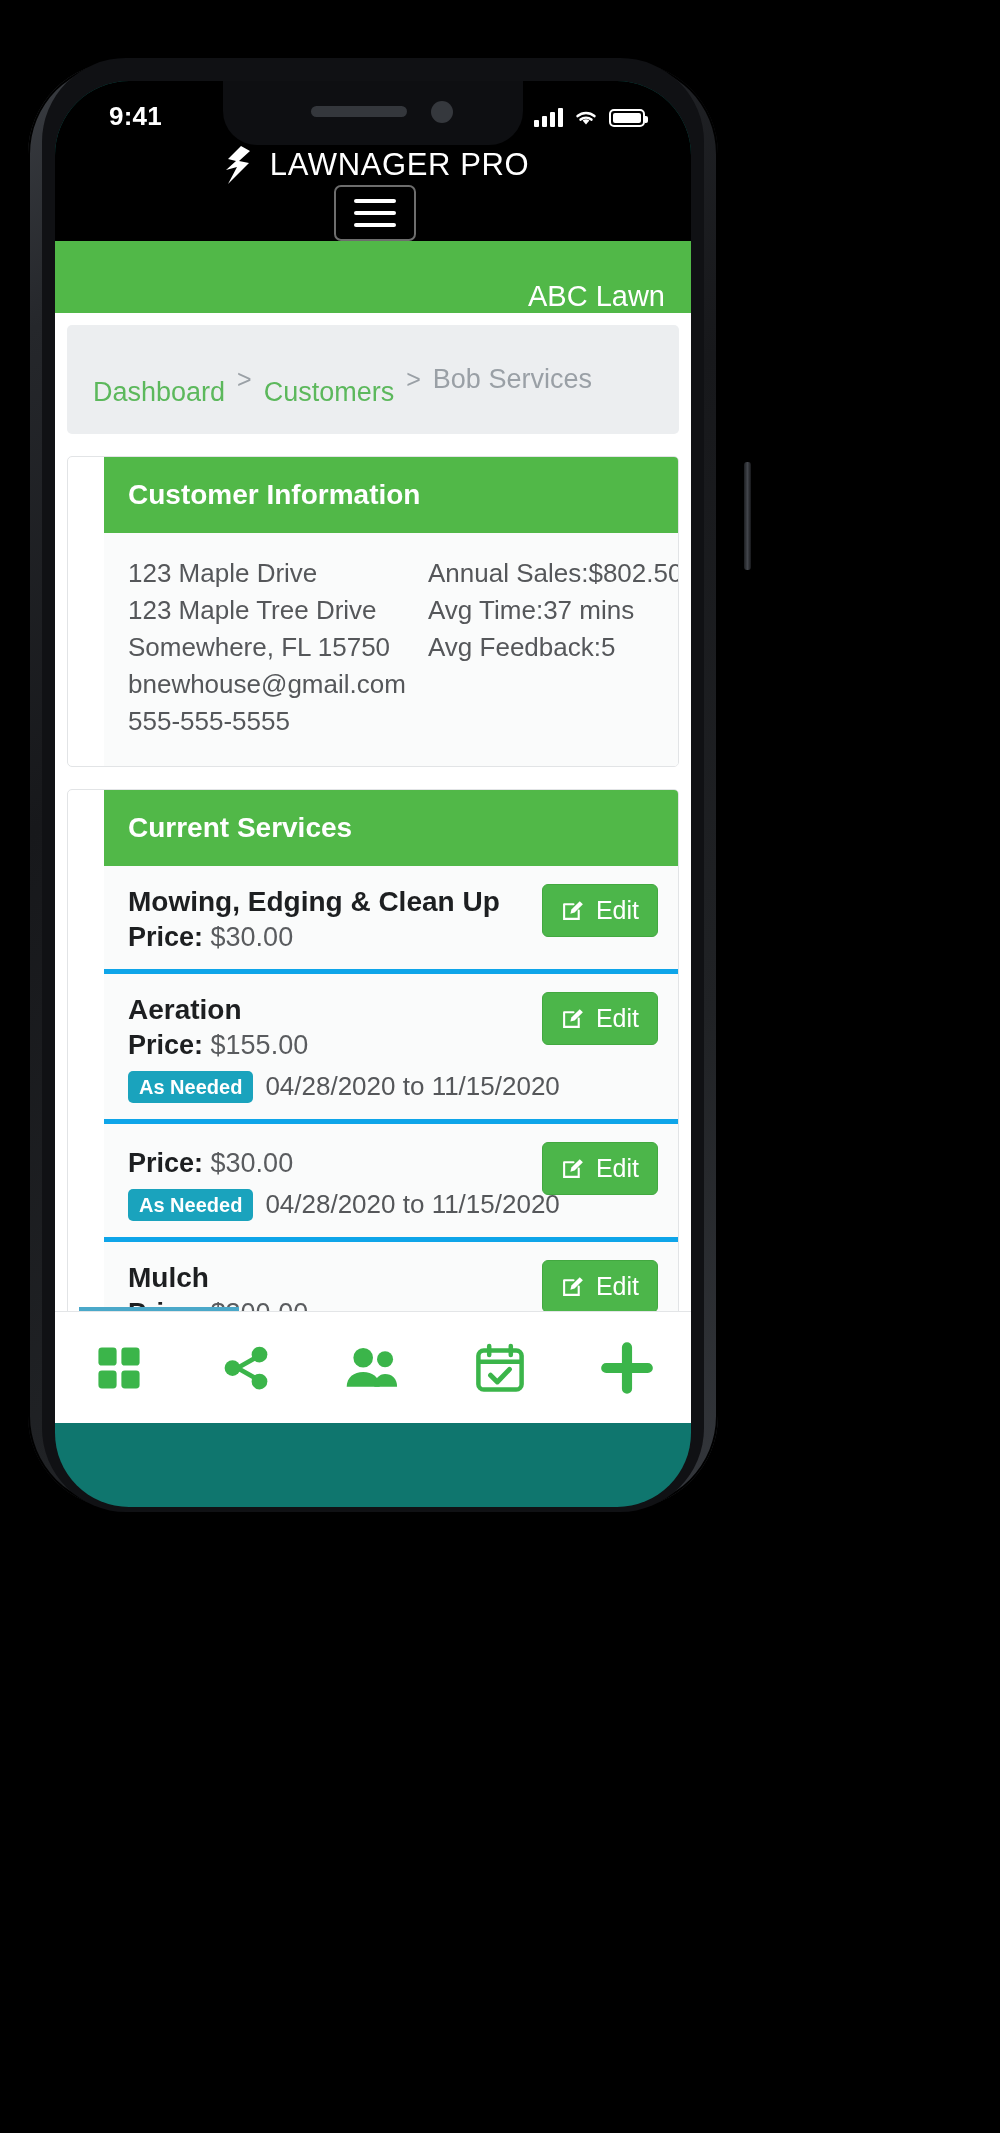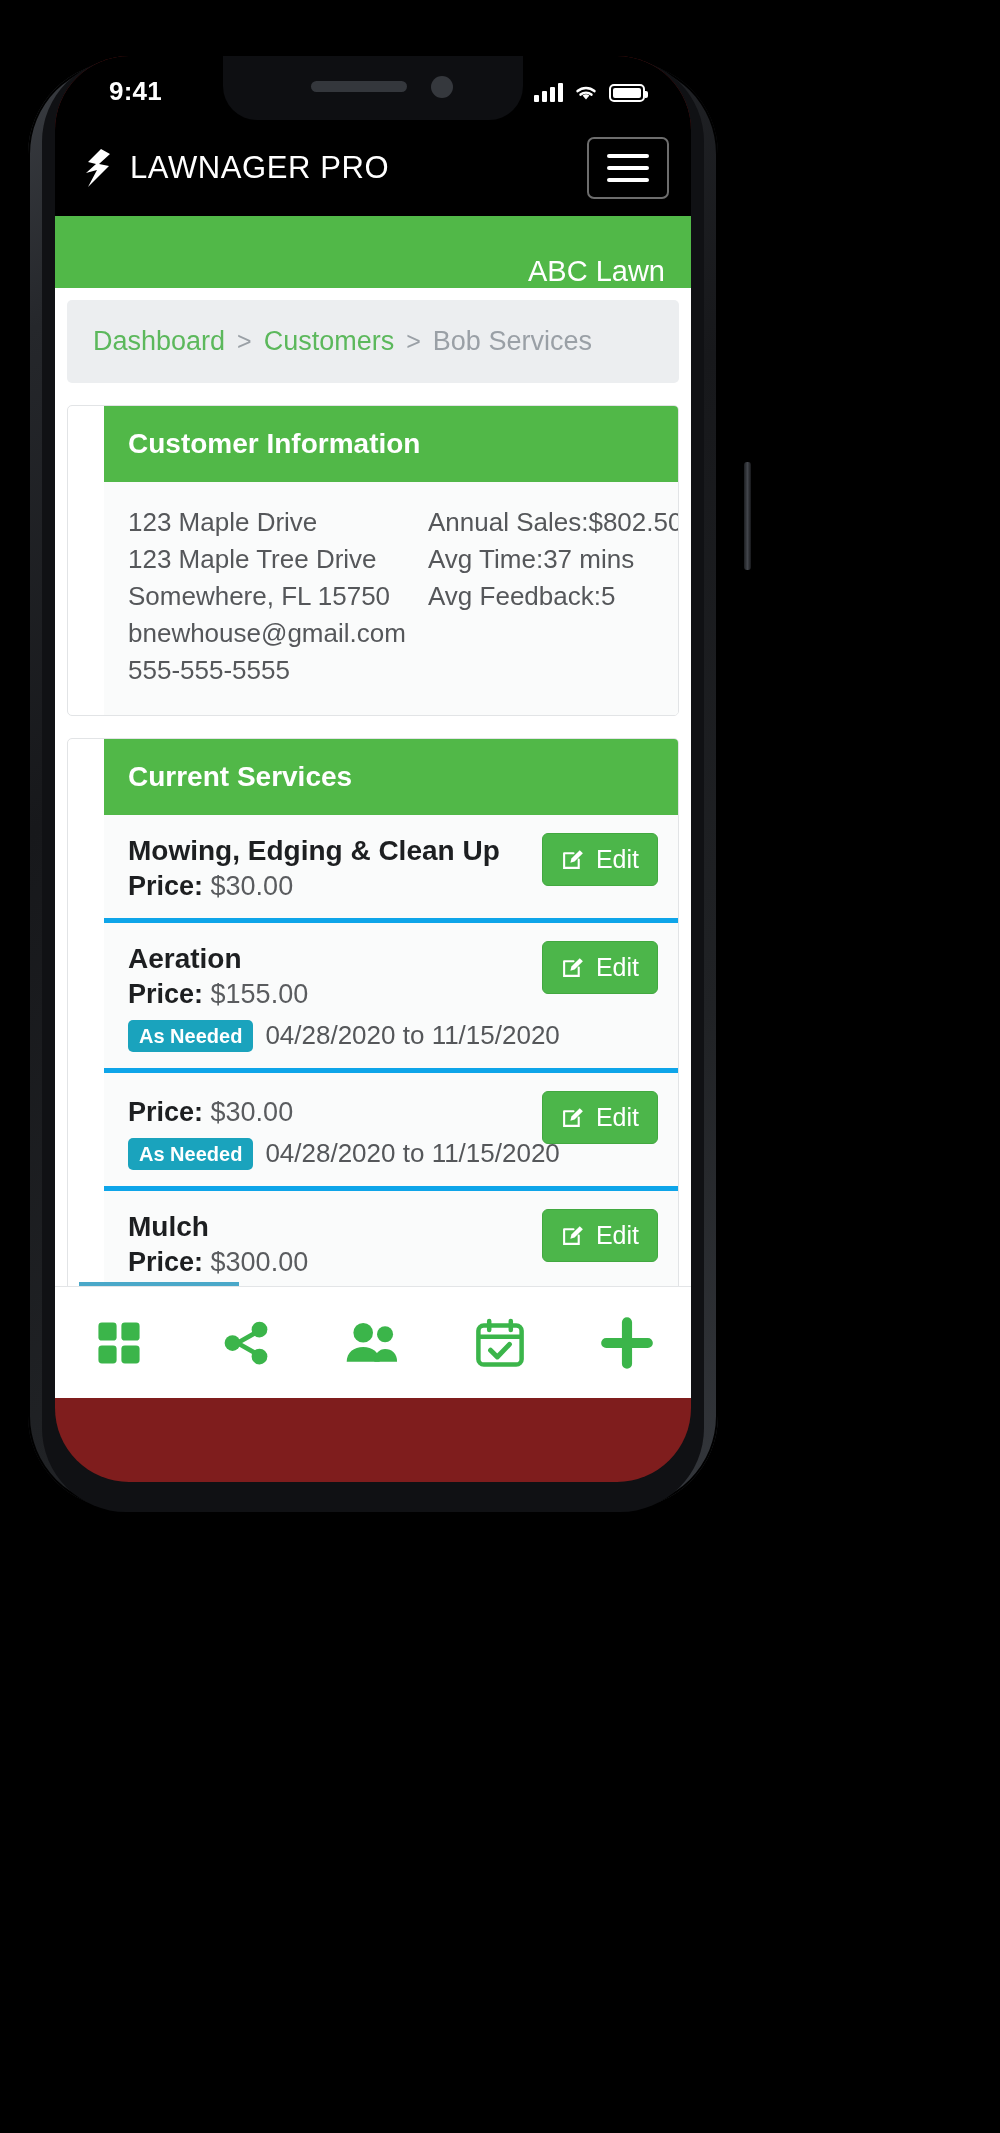--- a/index.html
+++ b/index.html
@@ -26,25 +26,25 @@
   }
   .phone-inner-ring {
     position: absolute;
     left: 42px; top: 58px;
     width: 662px; height: 1454px;
     border-radius: 84px;
     background: #101114;
   }
   .screen {
     position: absolute;
-    left: 55px; top: 56px;
+    left: 55px; top: 81px;
     width: 636px; height: 1426px;
     border-radius: 74px;
     overflow: hidden;
-    background: #7f1d1d;
+    background: #0f766e;
   }
   
   .btn-side {
     position: absolute;
     background: linear-gradient(90deg,#16171a,#42454b,#1c1e21);
     border-radius: 3px;
   }
   .btn-mute  { left: 24px; top: 286px; width: 7px; height: 38px; }
   .btn-volup { left: 24px; top: 372px; width: 7px; height: 74px; }
   .btn-voldn { left: 24px; top: 466px; width: 7px; height: 74px; }
@@ -123,20 +123,21 @@
   .battery span { display: block; height: 100%; width: 100%; background: #fff; border-radius: 2px; }
 
   
   .appbar {
     background: #000;
     height: 96px;
     display: flex;
     align-items: center;
     padding: 0 22px 0 26px;
     justify-content: space-between;
+    flex-direction: column;
   }
   .brand { display: flex; align-items: center; gap: 15px; }
   .brand-name {
     color: #fff;
     font-size: 31px;
     letter-spacing: .6px;
     font-weight: 400;
   }
   .hamburger {
     width: 82px; height: 62px;
@@ -170,21 +171,21 @@
   .breadcrumb {
     background: #eceef0;
     border-radius: 5px;
     padding: 26px 26px;
     font-size: 27px;
     display: flex;
     align-items: center;
     flex-wrap: nowrap;
     gap: 12px;
   }
-  .bc-link { color: #5cb85c; }
+  .bc-link { color: #5cb85c; margin-top: 26px; }
   .bc-sep { color: #9aa0a6; font-size: 25px; }
   .bc-current { color: #9aa0a6; }
 
   .card { margin-top: 22px; border: 1px solid #e2e4e6; border-radius: 5px; overflow: hidden; padding-left: 36px; }
   .card-head {
     background: #51b848;
     color: #fff;
     font-size: 28px;
     font-weight: 700;
     padding: 22px 24px;

